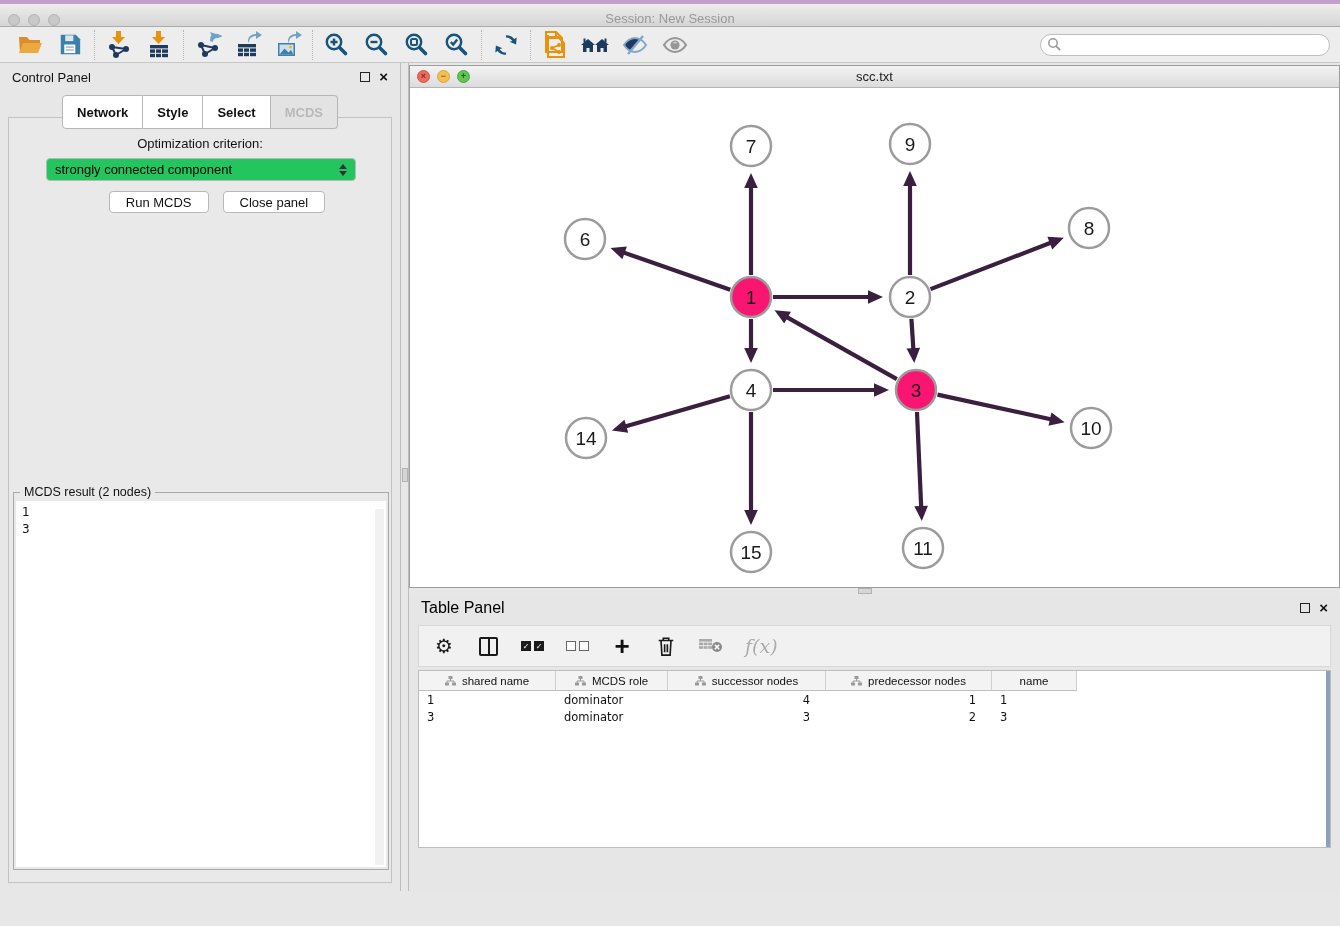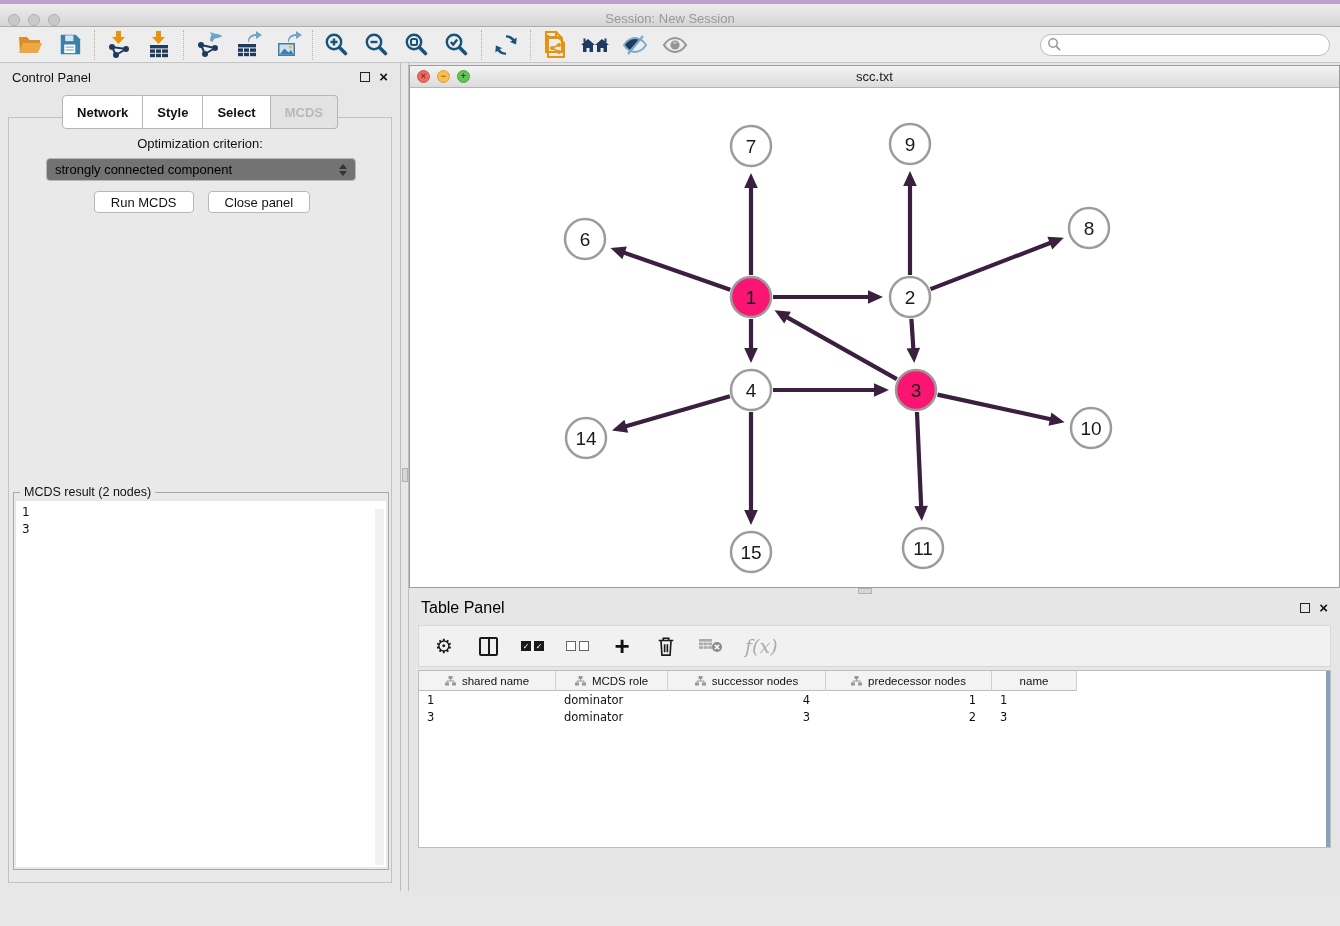--- a/index.html
+++ b/index.html
@@ -39,26 +39,26 @@
   .ctab-row { display:flex; justify-content:center; margin-top:4px; position:relative; z-index:2; }
   .ctab { height:22px; padding:16px 14px; background:#fff; border:1px solid #b6b6b6; border-left-width:0;
     font-size:13px; font-weight:bold; color:#111; display:flex; align-items:center; }
   .ctab:first-child { border-left-width:1px; border-radius:4px 0 0 4px; }
   .ctab:last-child { border-radius:0 4px 4px 0; }
   .ctab.active { background:#e3e3e3; color:#b9b9b9; }
 
   .cp-content { position:absolute; left:8px; top:54px; width:384px; height:766px;
     background:#e9e9e9; border:1px solid #c2c2c2; border-radius:0; }
   .opt-label { text-align:center; font-size:13px; margin-top:18px; color:#111; }
-  .select-box { position:absolute; left:37px; top:40px; width:310px; height:23px; background:#737373;
+  .select-box { position:absolute; left:37px; top:40px; width:310px; height:23px; background:#22c55e;
     border:1px solid #b8b8b8; border-radius:4px; display:flex; align-items:center; padding:0 8px; font-size:13px; }
   .select-box .chevrons { margin-left:auto; display:flex; flex-direction:column; gap:2px; }
   .chev-up { width:0; height:0; border-left:4px solid transparent; border-right:4px solid transparent; border-bottom:5px solid #333; }
   .chev-dn { width:0; height:0; border-left:4px solid transparent; border-right:4px solid transparent; border-top:5px solid #333; }
-  .btn-row { position:absolute; left:2px; top:73px; width:100%; display:flex; justify-content:center; gap:14px; }
+  .btn-row { position:absolute; left:17px; top:73px; width:100%; display:flex; justify-content:center; gap:14px; }
   .cbtn { height:22px; padding:0 16px; background:#fff; border:1px solid #b8b8b8; border-radius:4px;
     font-size:13px; display:flex; align-items:center; color:#111; }
 
   .result-group { position:absolute; left:4px; top:374px; width:376px; height:378px;
     border:1px solid #a9a9a9; }
   .result-legend { position:absolute; left:6px; top:-8px; background:#e9e9e9; padding:0 4px; font-size:12.5px; color:#111; }
   .result-area { position:absolute; left:2px; top:8px; right:2px; bottom:2px; background:#fff;
     font-family:"DejaVu Sans",sans-serif; font-size:12px; padding:3px 6px; line-height:17px; color:#111; }
   .result-scroll { position:absolute; right:2px; top:8px; width:9px; bottom:2px; background:#f1f1f1; }
 

